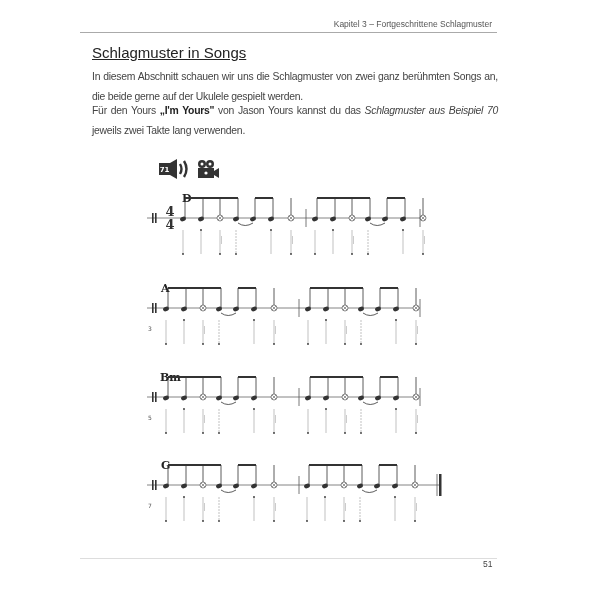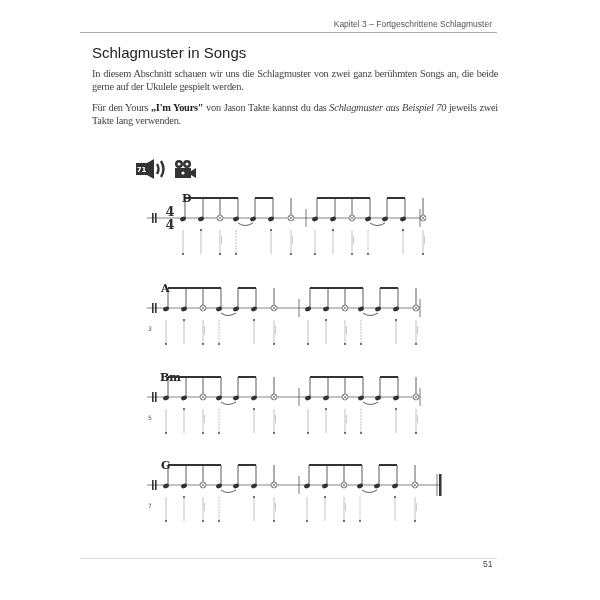--- a/index.html
+++ b/index.html
@@ -9,51 +9,51 @@
   }
   .header-text {
     position: absolute; top: 19px; right: 108px;
     font-size: 8.5px; color: #555;
   }
   .header-rule {
     position: absolute; top: 32px; left: 80px; width: 417px; height: 1px; background: #aaa;
   }
   .section-title {
     position: absolute; top: 44px; left: 92px;
-    font-size: 15px; color: #222; font-weight: normal;
+    font-size: 15px; color: #222; font-weight: normal; text-decoration: underline;
   }
   .para {
     position: absolute; left: 92px; width: 406px;
-    font-size: 10.4px; line-height: 13px; color: #444; text-align: justify;
-    font-family: Liberation Serif, serif; letter-spacing: -0.25px;
+    font-size: 10.4px; line-height: 20px; color: #444; text-align: justify;
+    font-family: Liberation Sans, sans-serif; letter-spacing: -0.25px;
   }
   .p1 { top: 67px; }
   .p2 { top: 101px; }
   .p2 b { color: #222; }
-  .media-icons { position: absolute; top: 158px; left: 135px; display: flex; align-items: center; gap: 4px; }
+  .media-icons { position: absolute; top: 158px; left: 158px; display: flex; align-items: center; gap: 4px; }
   .staff-area { position: absolute; left: 0; top: 0; width: 600px; height: 600px; }
   .page-number {
     position: absolute; top: 559px; left: 483px; font-size: 8.5px; color: #444;
   }
   .footer-rule {
     position: absolute; top: 558px; left: 80px; width: 417px; height: 1px; background: #ddd;
   }
   .chord { font-family: "DejaVu Serif", serif; font-weight: bold; font-size: 11px; fill: #222; }
   .barnum { font-family: "DejaVu Sans", sans-serif; font-size: 6px; fill: #555; }
 </style>
 </head>
 <body>
 
 <div class="header-text">Kapitel 3 – Fortgeschrittene Schlagmuster</div>
 <div class="header-rule"></div>
 
 <h2 class="section-title" style="margin:0;">Schlagmuster in Songs</h2>
 
 <div class="para p1">In diesem Abschnitt schauen wir uns die Schlagmuster von zwei ganz berühmten Songs an, die beide gerne auf der Ukulele gespielt werden.</div>
-<div class="para p2"><span>Für den Yours </span><b>„I'm Yours"</b><span> von Jason Takte kannst du das </span><i>Schlagmuster aus Beispiel 70</i><span> jeweils zwei Takte lang verwenden.</span></div>
+<div class="para p2"><span>Für den Yours </span><b>„I'm Yours"</b><span> von Jason Yours kannst du das </span><i>Schlagmuster aus Beispiel 70</i><span> jeweils zwei Takte lang verwenden.</span></div>
 
 <div class="media-icons">
   <svg width="34" height="22" viewBox="0 0 34 22">
     <rect x="1" y="5" width="11" height="12" fill="#333"></rect>
     <polygon points="12,5 19,1 19,21 12,17" fill="#333"></polygon>
     <text x="6.5" y="14" font-size="7" fill="#fff" text-anchor="middle" font-family="DejaVu Sans, sans-serif" font-weight="bold">71</text>
     <path d="M22,6 Q25,11 22,16" stroke="#333" stroke-width="2.4" fill="none"></path>
     <path d="M26,3 Q31,11 26,19" stroke="#333" stroke-width="2.4" fill="none"></path>
   </svg>
   <svg width="24" height="22" viewBox="0 0 24 22">

